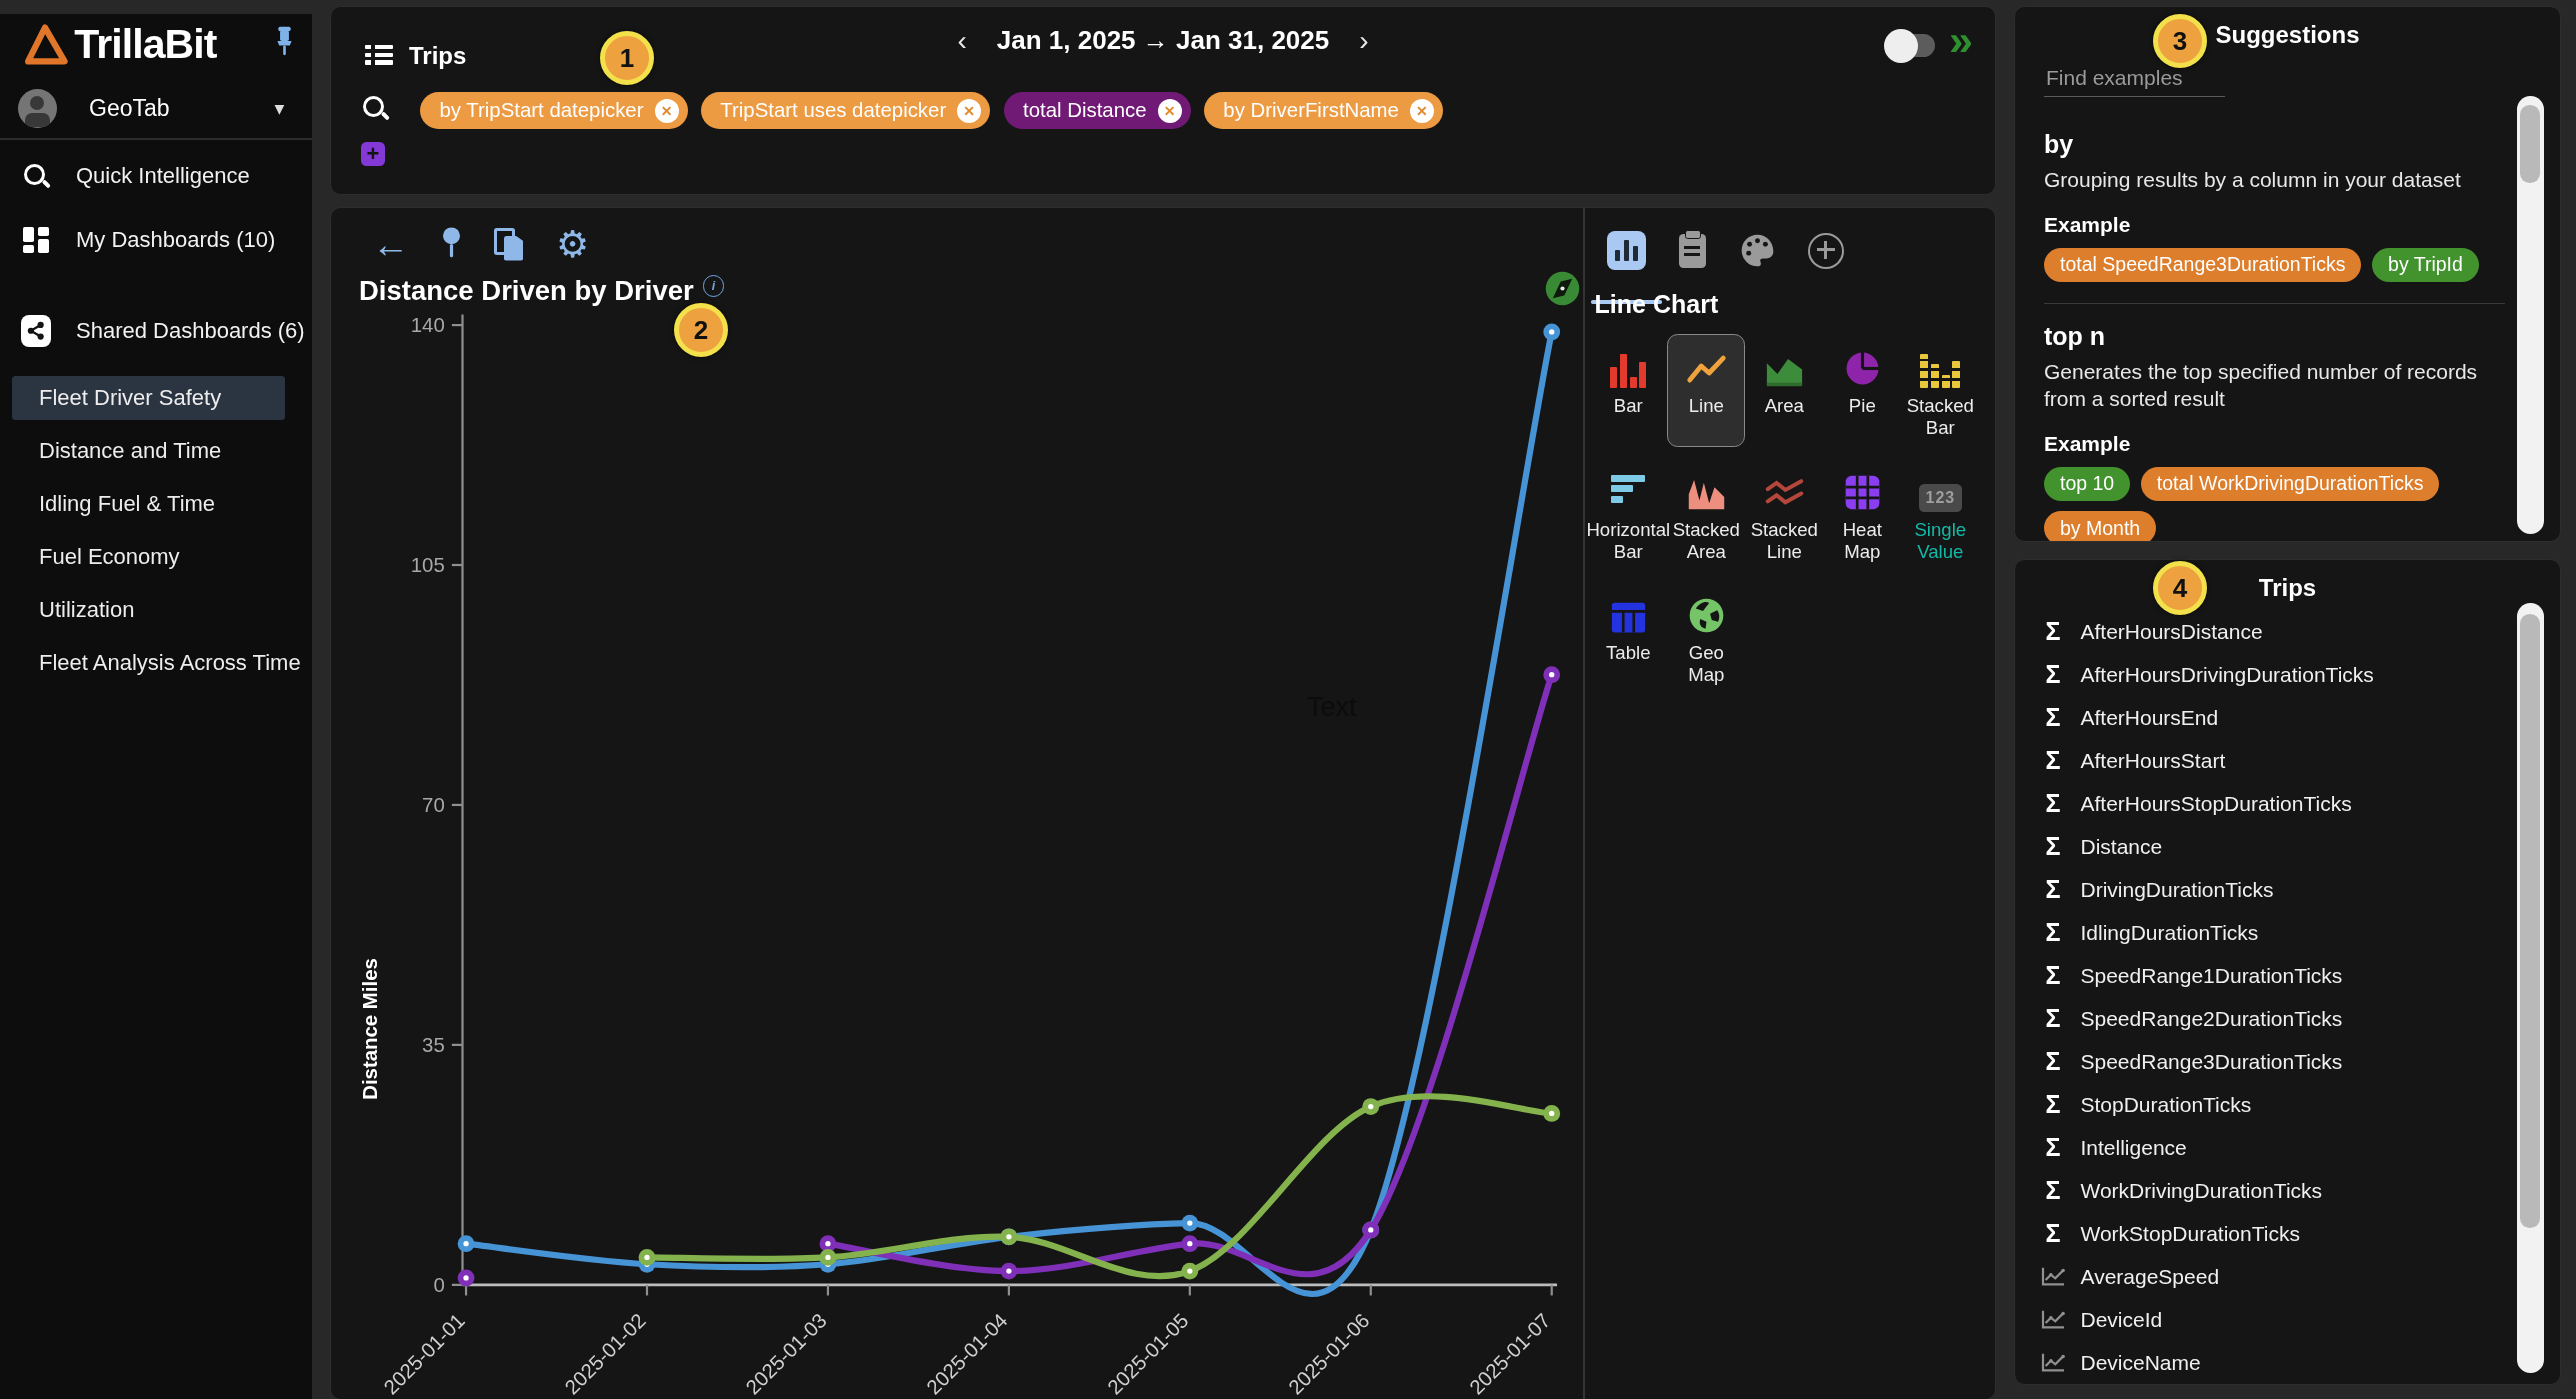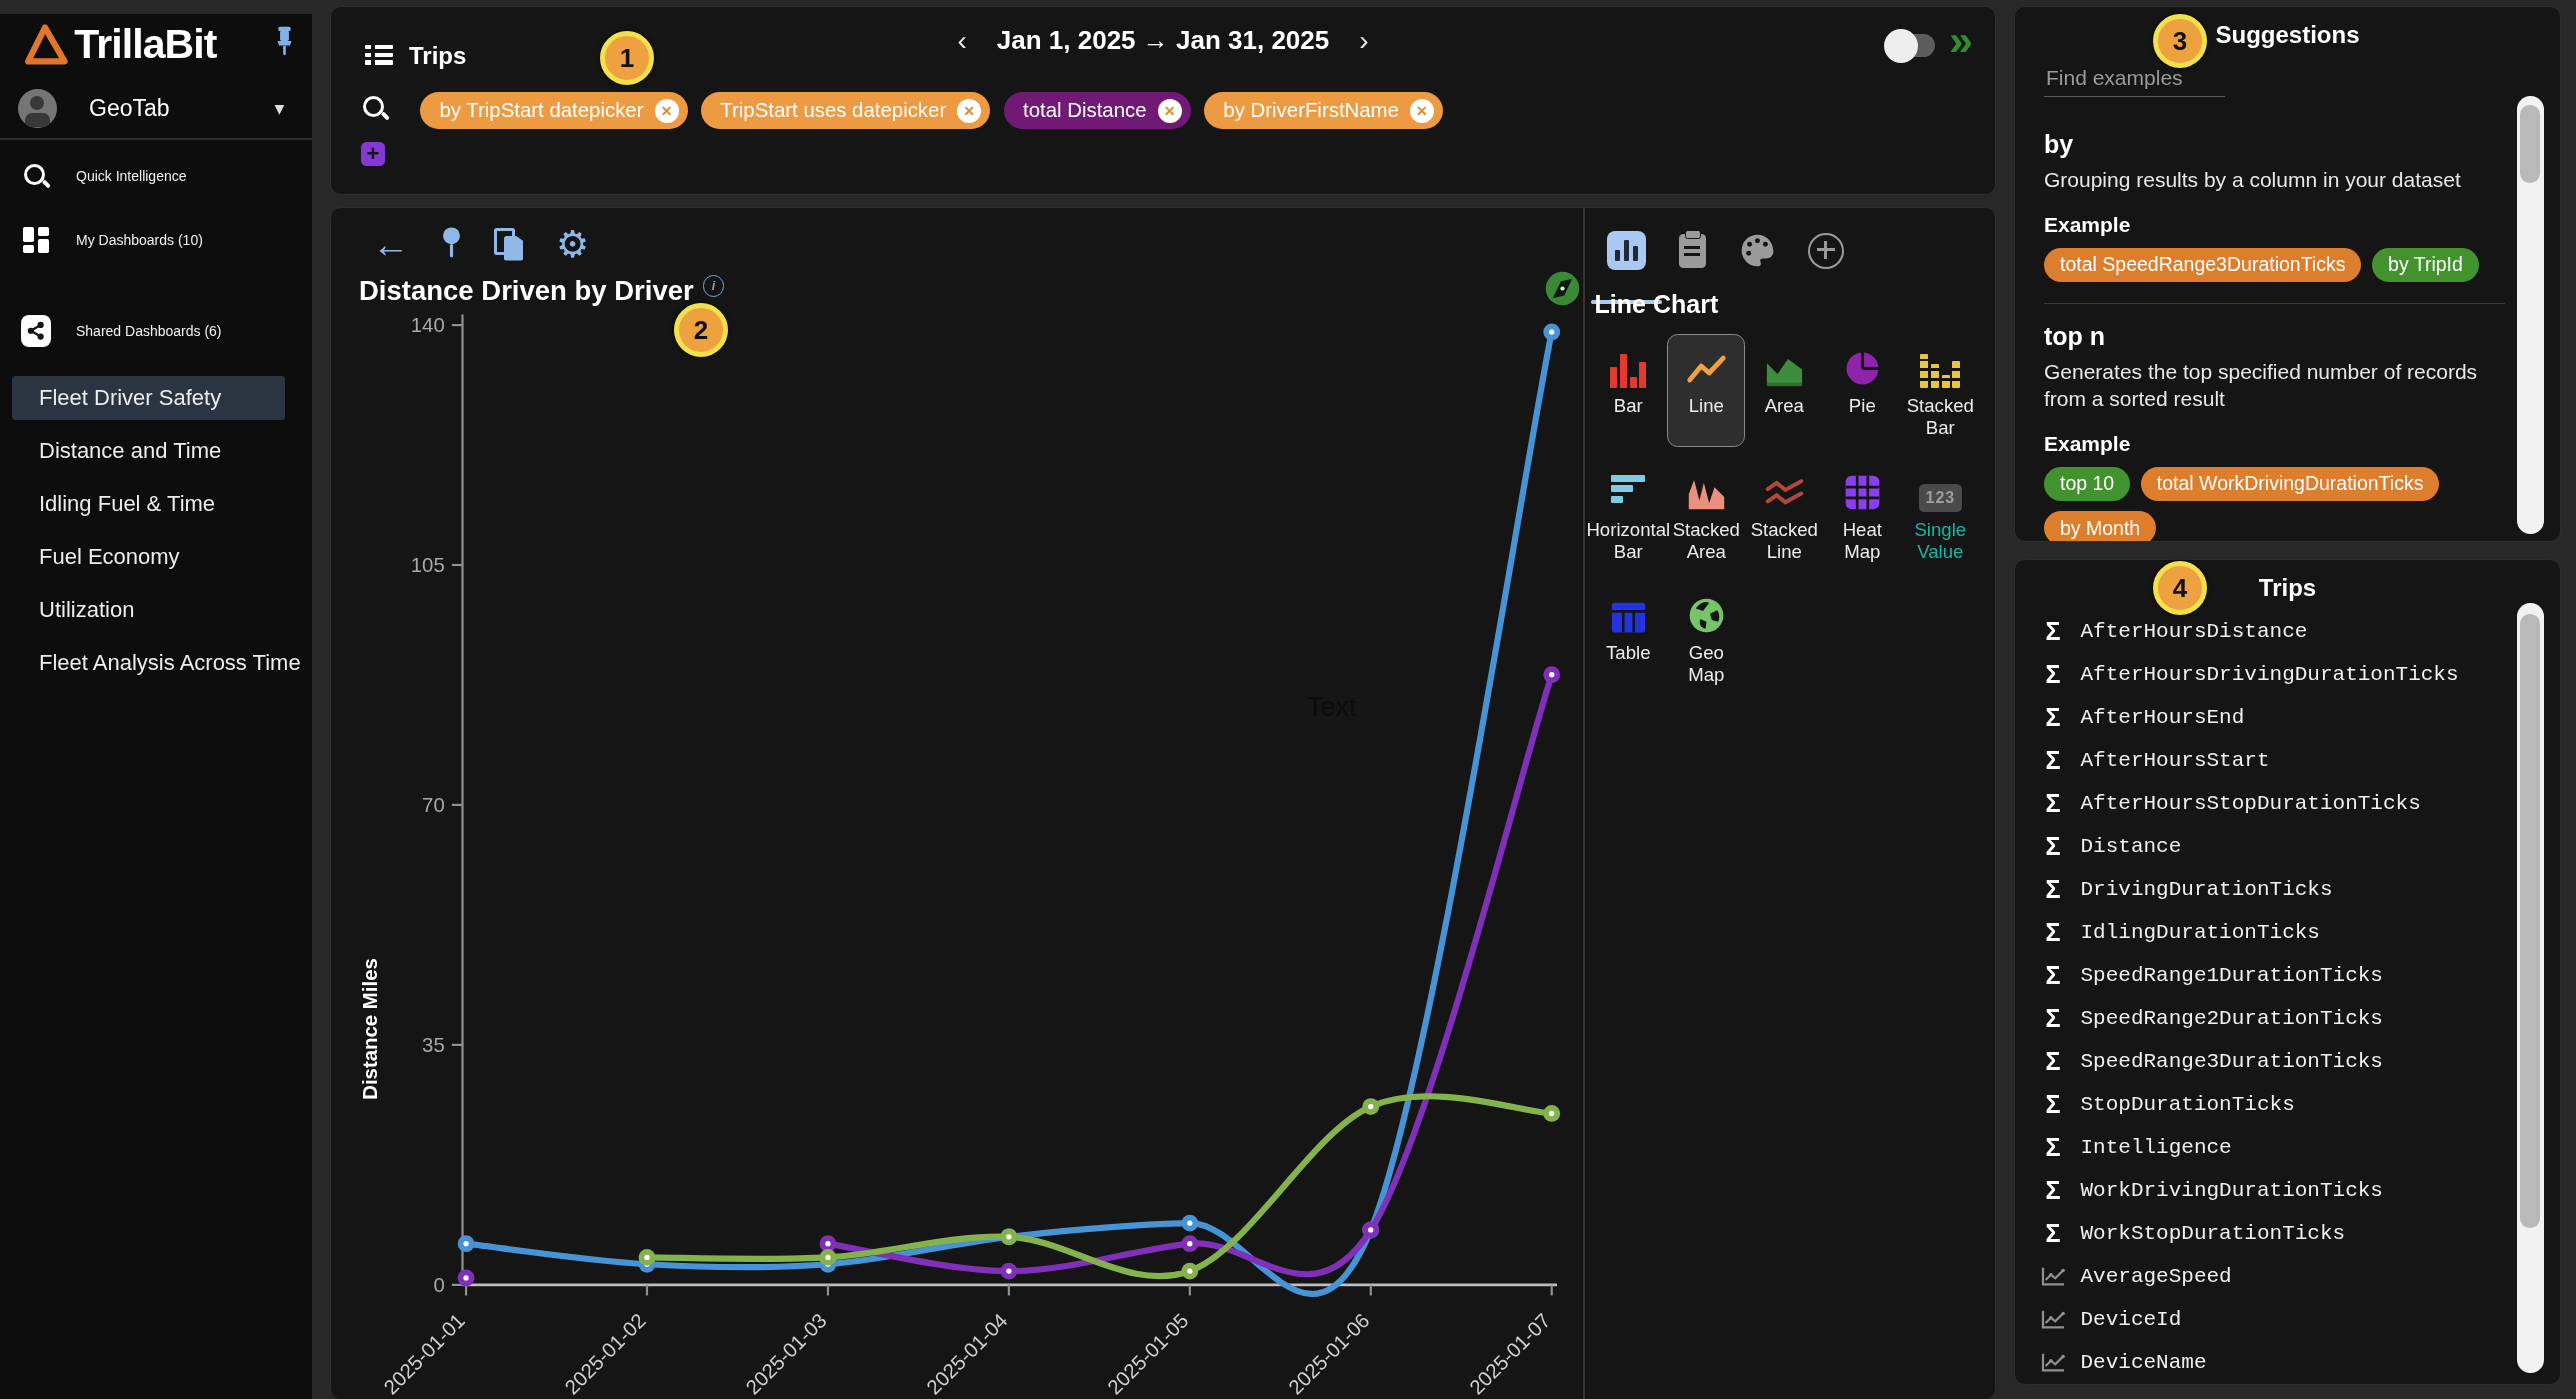--- a/index.html
+++ b/index.html
@@ -13,21 +13,21 @@
   .side-pin{position:absolute;left:273px;top:10.6px;}
   .account-row{position:absolute;left:18px;top:75px;display:flex;align-items:center;width:277px;}
   .avatar{width:39px;height:39px;border-radius:50%;background:#757575;position:relative;overflow:hidden;flex:none;}
   .avatar::before{content:"";position:absolute;left:12.4px;top:7px;width:14px;height:14px;border-radius:50%;background:#383838;}
   .avatar::after{content:"";position:absolute;left:7px;top:24px;width:25px;height:14px;border-radius:7px 7px 0 0;background:#383838;}
   .account-name{font-size:23px;margin-left:32px;flex:1;}
   .caret{font-size:19.5px;color:#ddd;margin-right:10.6px;}
   .side-div{position:absolute;left:0;top:124px;width:312px;height:1.8px;background:#2c2c2c;}
   .side-row{position:absolute;left:0;display:flex;align-items:center;height:48px;width:312px;}
   .side-row .ic{width:30px;margin-left:21px;display:flex;justify-content:center;flex:none;}
-  .side-row .lbl{font-size:14px;margin-left:25px;color:#f2f2f2;}
+  .side-row .lbl{font-size:22px;margin-left:25px;color:#f2f2f2;}
   .mag{position:relative;width:28px;height:28px;}
   .mag::before{content:"";position:absolute;left:1.8px;top:1.8px;width:15px;height:15px;border:3.1px solid #fff;border-radius:50%;}
   .mag::after{content:"";position:absolute;left:19.5px;top:19.5px;width:9px;height:3.5px;background:#fff;transform:rotate(45deg);border-radius:1.8px;}
   .dash-ic{position:relative;width:27px;height:27px;}
   .dash-ic i{position:absolute;background:#fff;border-radius:1.8px;}
   .dash-ic i:nth-child(1){left:0;top:0;width:11.5px;height:15px;}
   .dash-ic i:nth-child(2){left:15px;top:0;width:11.5px;height:9px;}
   .dash-ic i:nth-child(3){left:0;top:18.6px;width:11.5px;height:8px;}
   .dash-ic i:nth-child(4){left:15px;top:12.4px;width:11.5px;height:14px;}
   .share-ic{width:32px;height:32px;background:#fff;border-radius:8px;display:flex;align-items:center;justify-content:center;}
@@ -116,21 +116,21 @@
   .sb{position:absolute;width:27.5px;background:#f2f2f2;border-radius:13.3px;}
   .sb .thumb{position:absolute;left:3.5px;width:20.4px;background:#b9b9b9;border-radius:9.8px;}
   #sugg .sb{right:16px;top:89px;height:438px;}
   #sugg .thumb{top:9px;height:78px;}
   #fields .sb{right:16px;top:43px;height:770px;}
   #fields .thumb{top:10.6px;height:614px;}
   .field-list{position:absolute;left:0;top:50px;width:479px;}
   .frow{display:flex;align-items:center;height:43px;padding-left:19.5px;}
   .frow .fic{width:37px;display:flex;justify-content:center;flex:none;}
   .sigma{font-size:25px;font-weight:bold;color:#fff;line-height:1;}
-  .frow .flbl{font-size:21px;color:#f0f0f0;margin-left:9px;white-space:nowrap;font-family:Liberation Mono, monospace;}
+  .frow .flbl{font-size:21px;color:#f0f0f0;margin-left:9px;white-space:nowrap;}
 
   
   .badge{position:absolute;width:44px;height:44px;border-radius:50%;background:#eda13f;border:5.3px solid #f2e14a;display:flex;align-items:center;justify-content:center;font-size:26px;font-weight:bold;color:#111;transform:translate(-50%,-50%);z-index:50;box-shadow:0 0 5.3px rgba(0,0,0,.6);}
   #badge1{left:627px;top:58px;}
   #badge2{left:701px;top:330px;}
   #badge3{left:2180px;top:41px;}
   #badge4{left:2180px;top:588px;}
 </style>
 </head>
 <body>

